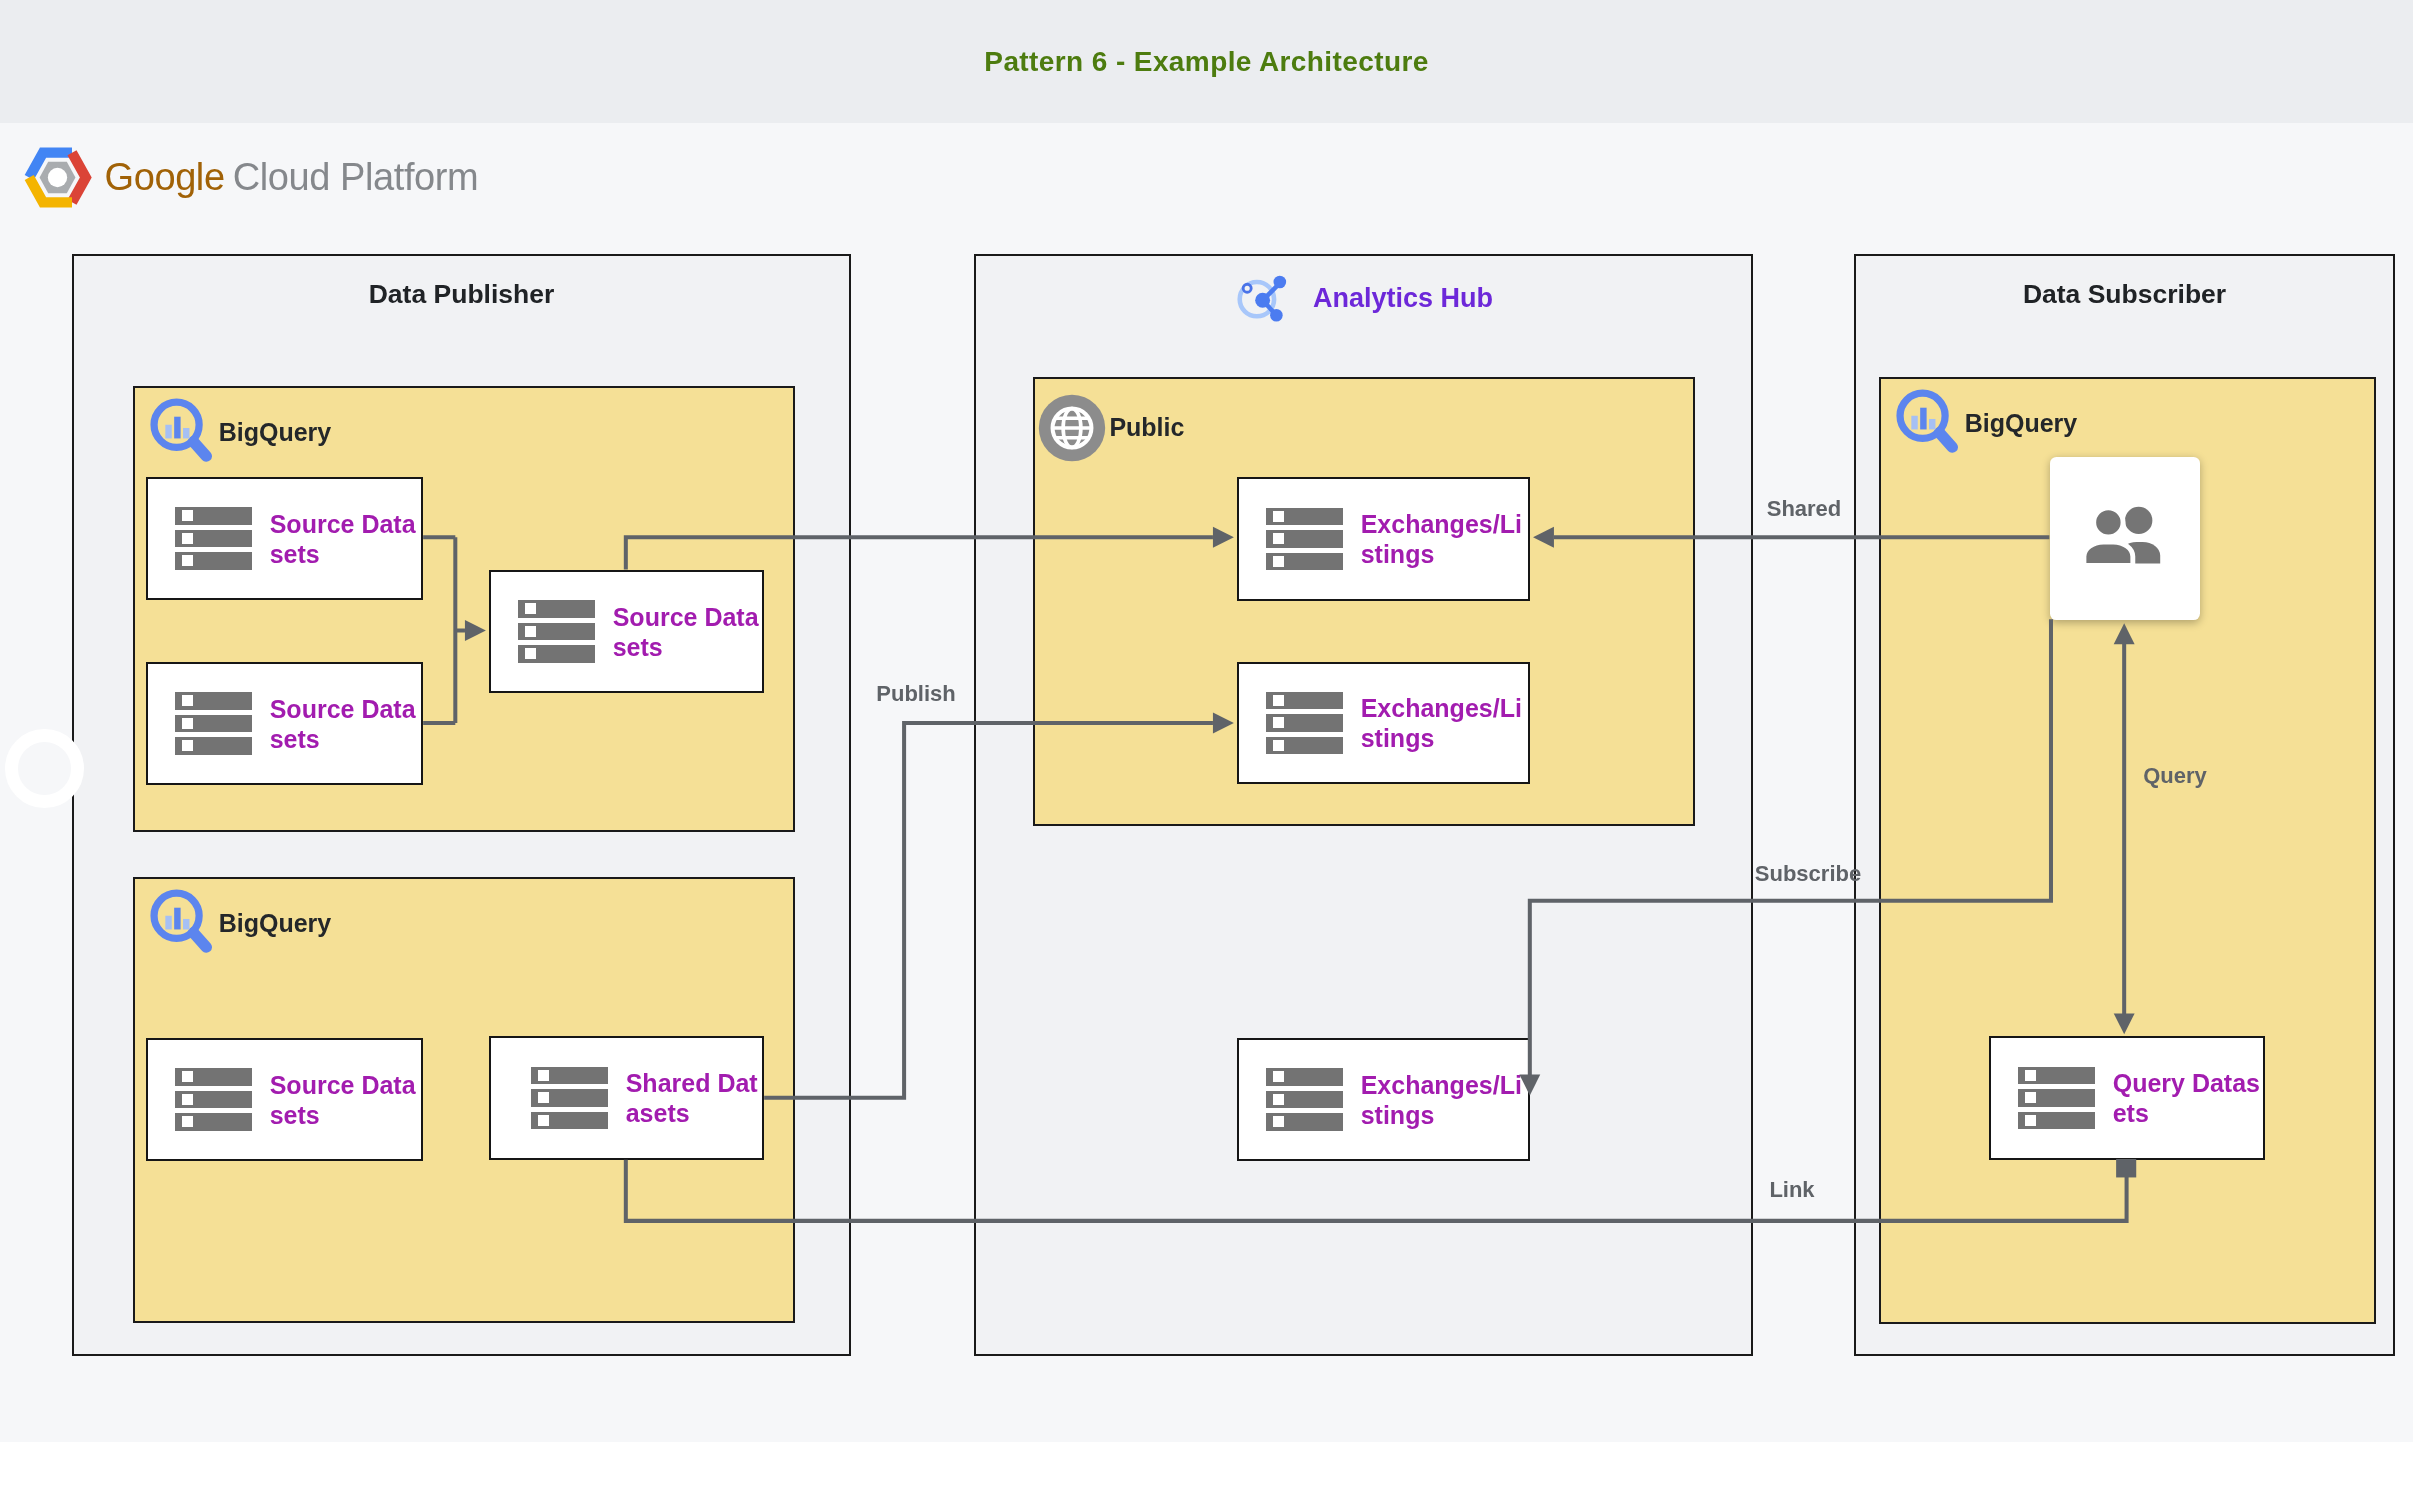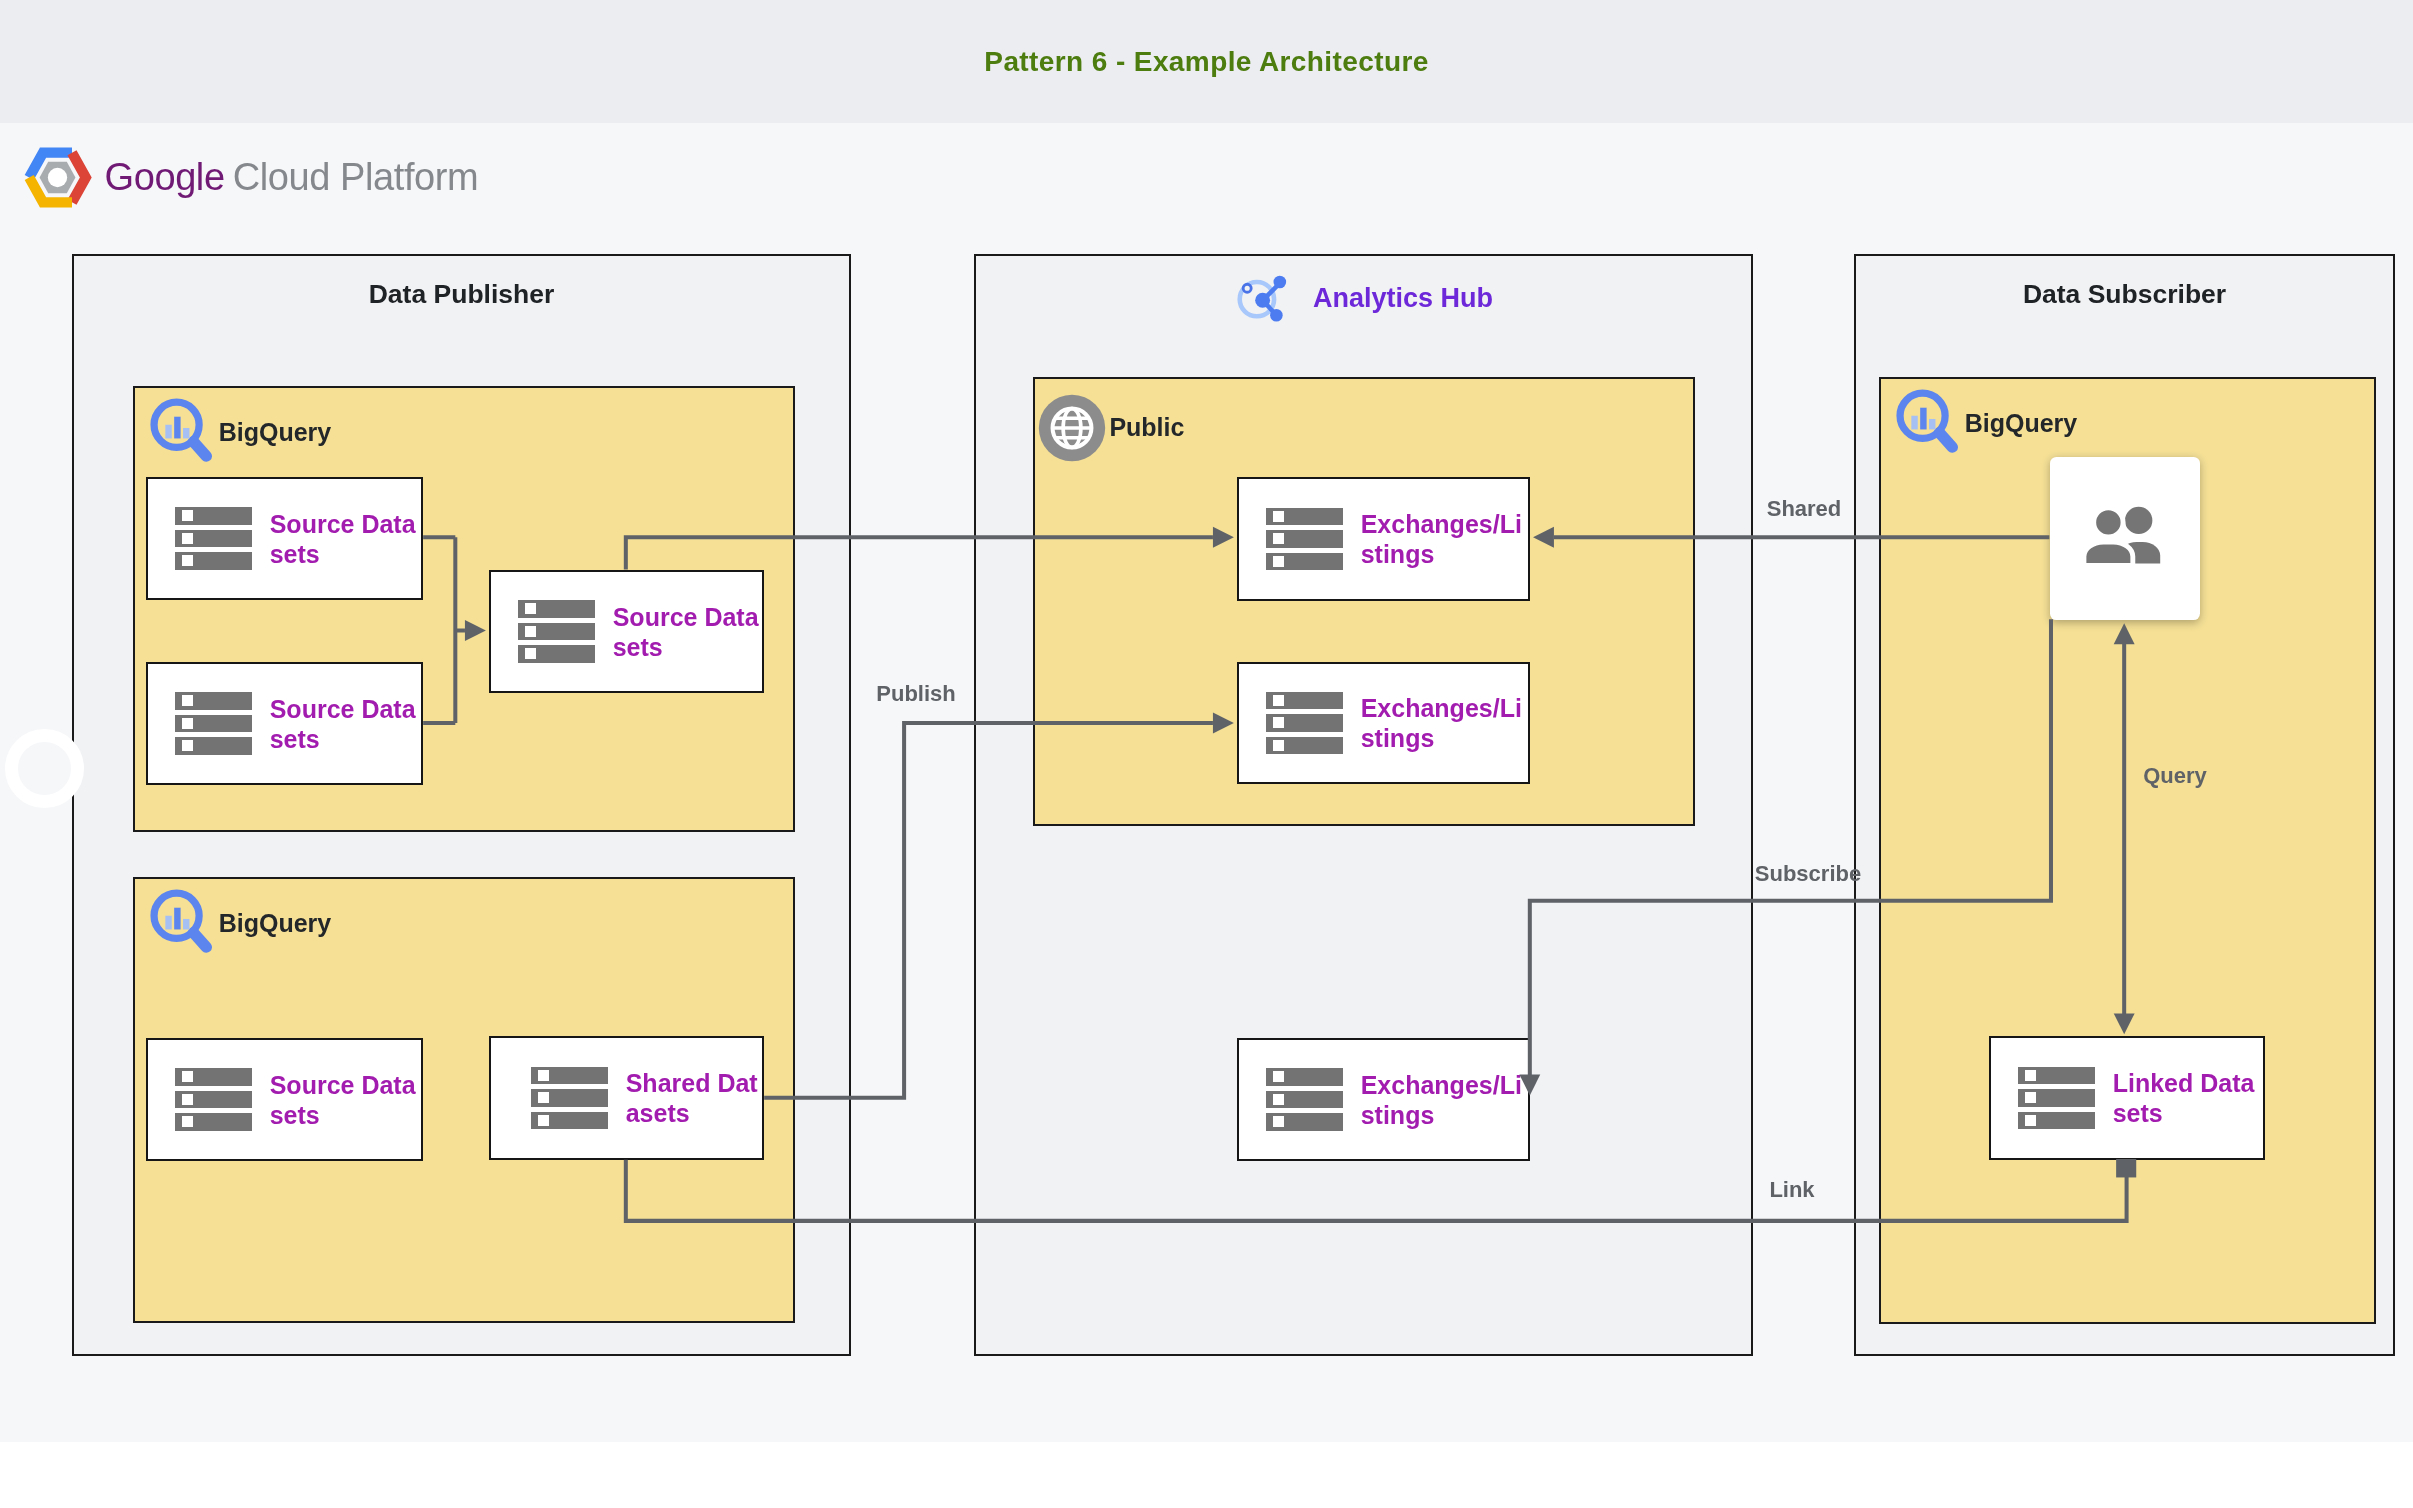--- a/index.html
+++ b/index.html
@@ -5,21 +5,21 @@
   html,body{margin:0;padding:0;background:#fff;}
   body{width:2413px;height:1508px;font-family:"Liberation Sans","DejaVu Sans",sans-serif;}
   .stage{position:relative;width:2413px;height:1508px;overflow:hidden;background:#F6F7F9;}
   .band-header{position:absolute;left:0;top:0;width:2413px;height:123px;background:#EBEDF0;}
   .band-bottom{position:absolute;left:0;top:1442px;width:2413px;height:67px;background:#FFFFFF;}
   .page-title{position:absolute;left:0;top:0;width:2413px;height:123px;display:flex;align-items:center;justify-content:center;
     font-size:28px;font-weight:700;color:#4d7c0f;letter-spacing:0.4px;}
   
   .gcp{position:absolute;left:22.5px;top:143px;display:flex;align-items:center;gap:13px;}
   .gcp-text{font-size:38px;color:#5F6368;letter-spacing:-0.4px;}
-  .gcp-text .brand{color:#701a75;font-weight:500;margin-right:8px;}
+  .gcp-text .brand{color:#a16207;font-weight:500;margin-right:8px;}
   .gcp-text .product{color:#85888C;font-weight:400;}
   
   .frame{position:absolute;background:#F1F2F4;border:2.4px solid #1A1A1A;box-sizing:border-box;}
   .frame-title{position:absolute;left:0;top:22.5px;width:100%;text-align:center;font-size:26.5px;font-weight:700;color:#202326;}
   .hub-title-row{position:absolute;left:0;top:13px;width:100%;display:flex;align-items:center;justify-content:center;gap:16px;}
   .hub-title-row .frame-title-inline{font-size:27px;font-weight:700;color:#6d28d9;}
   .ybox{position:absolute;background:#F5E096;border:2.4px solid #1A1A1A;box-sizing:border-box;}
   .bq-row{position:absolute;left:11.3px;top:6.4px;display:flex;align-items:center;gap:6.4px;}
   .bq-row .bq-label{font-size:25px;font-weight:700;color:#24272A;}
   .zone-head{position:absolute;display:flex;align-items:center;}
@@ -202,21 +202,21 @@
         <b></b>
       </span>
     <span class="node-label">Exchanges/Listings</span>
   </div>
   <div class="node" style="left:1989px;top:1036px;width:276px;height:124px;">
     <span class="ds-icon">
         <b></b>
         <b></b>
         <b></b>
       </span>
-    <span class="node-label">Linked Datasets</span>
+    <span class="node-label">Query Datasets</span>
   </div>
 
   <div class="people-card">
     <svg width="98" height="88" viewBox="0 0 100 90">
       <circle cx="64" cy="26" r="14" fill="#757575"></circle>
       <path d="M 44 70 v -8 a 18 14 0 0 1 18 -14 h 6 a 18 14 0 0 1 18 14 v 8 z" fill="#757575"></path>
       <circle cx="33" cy="28" r="15" fill="#757575" stroke="#fff" stroke-width="5"></circle>
       <path d="M 8 72 v -9 a 20 15 0 0 1 20 -15 h 10 a 20 15 0 0 1 20 15 v 9 z" fill="#757575" stroke="#fff" stroke-width="5"></path>
     </svg>
   </div>

